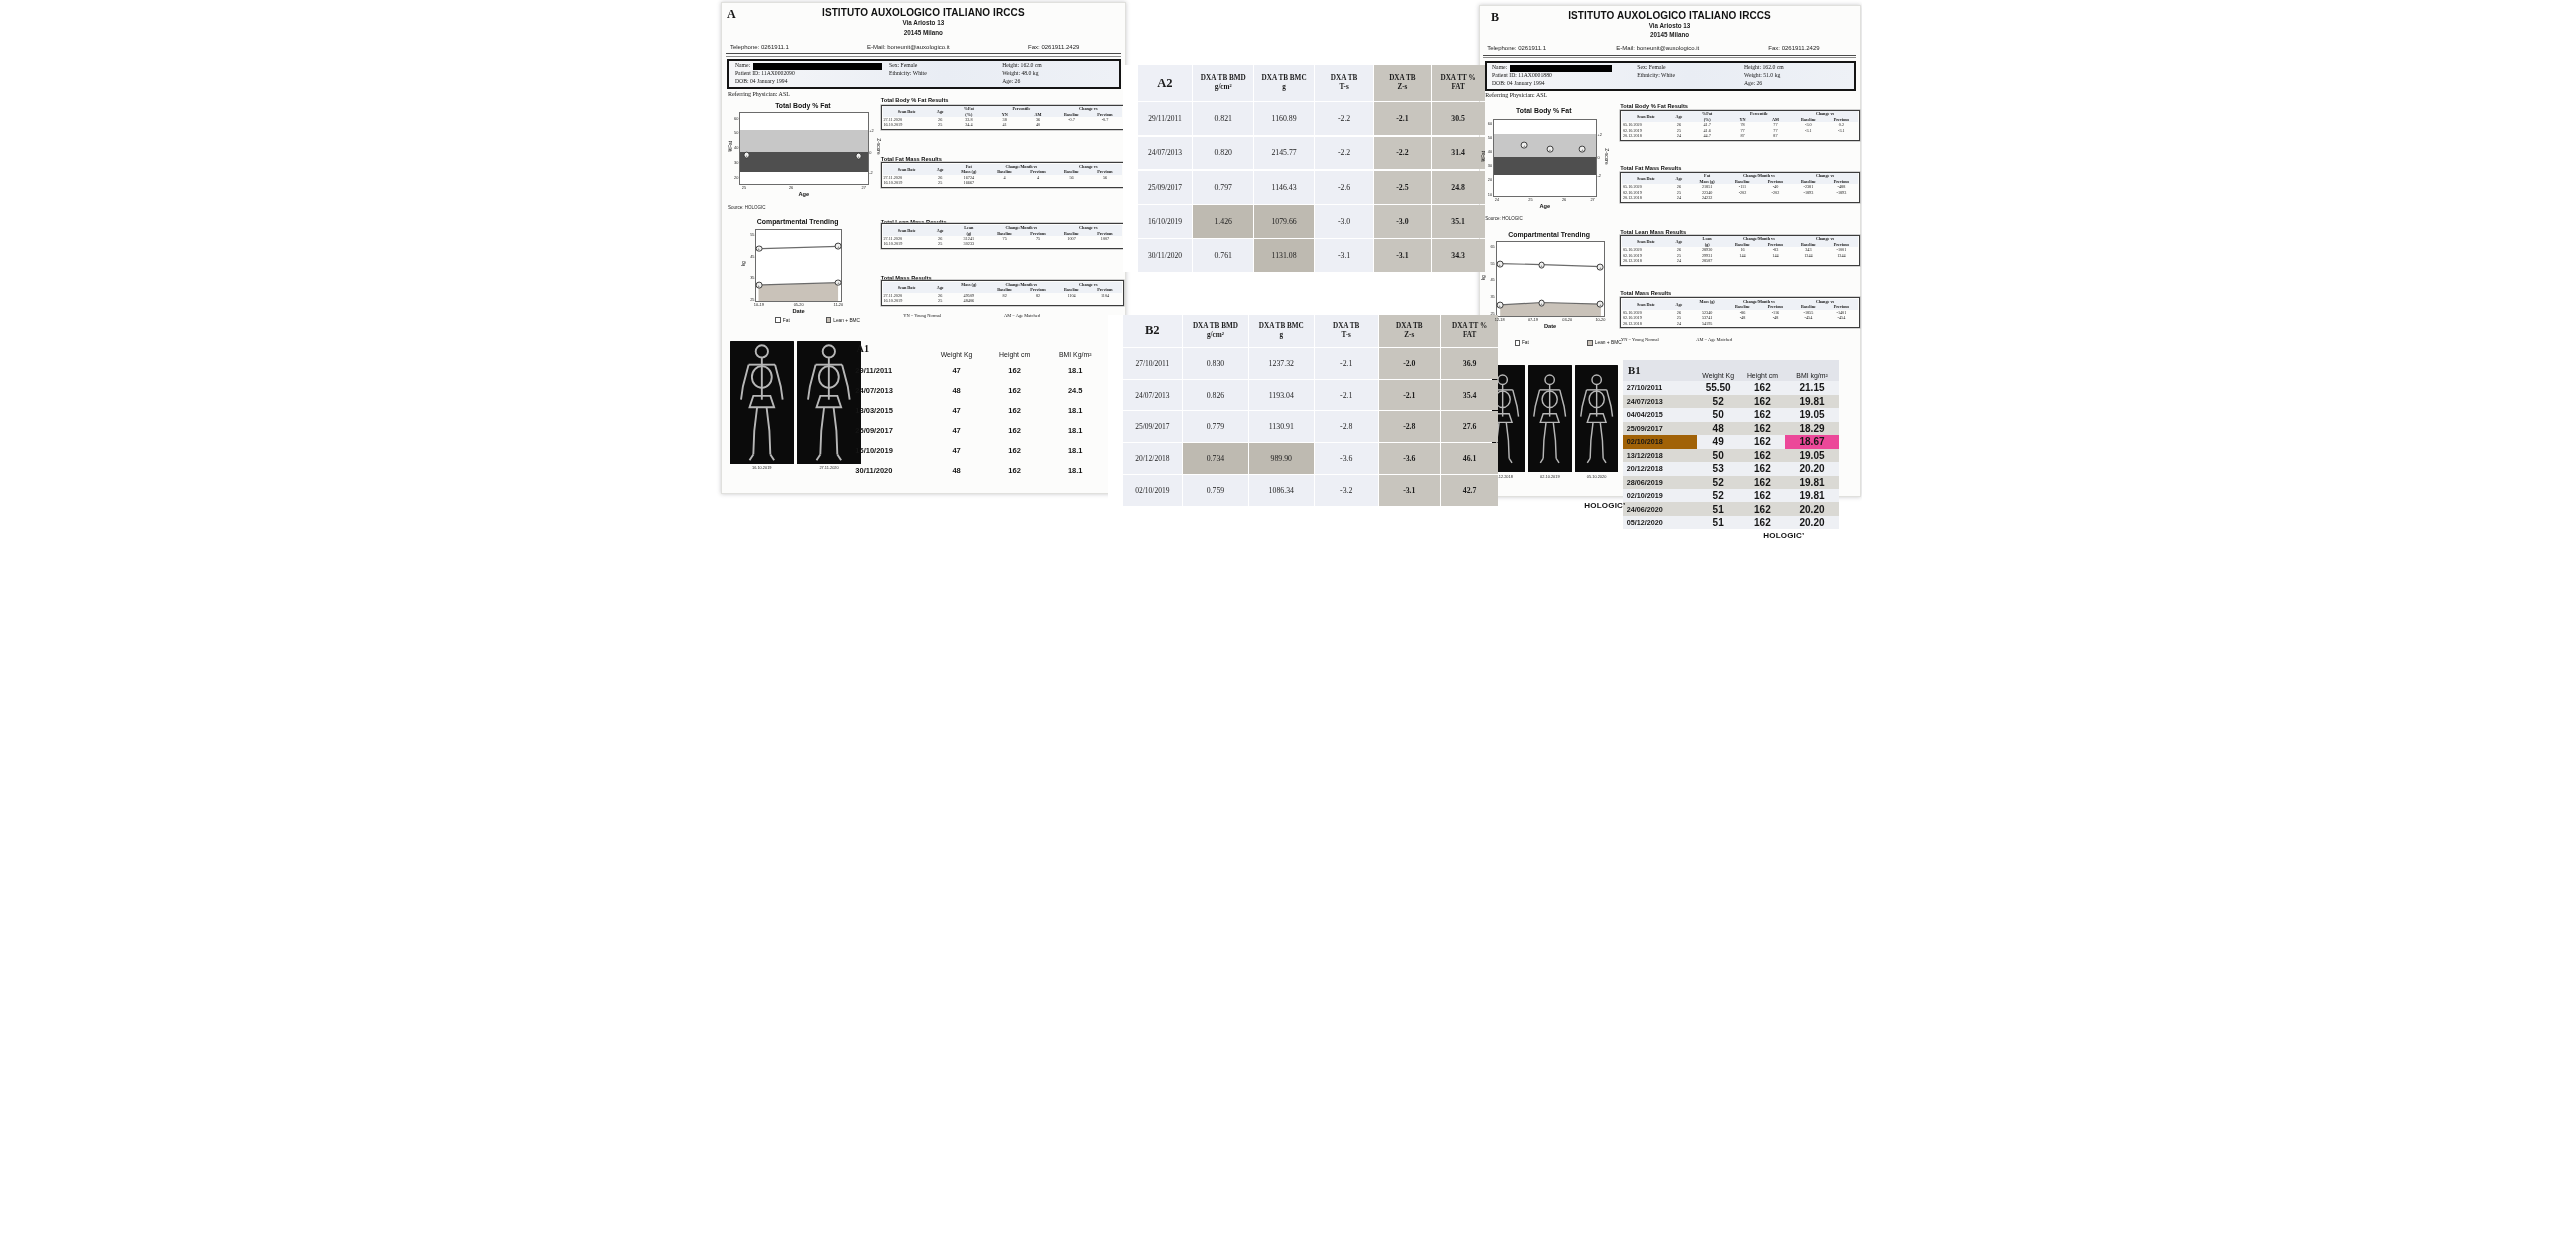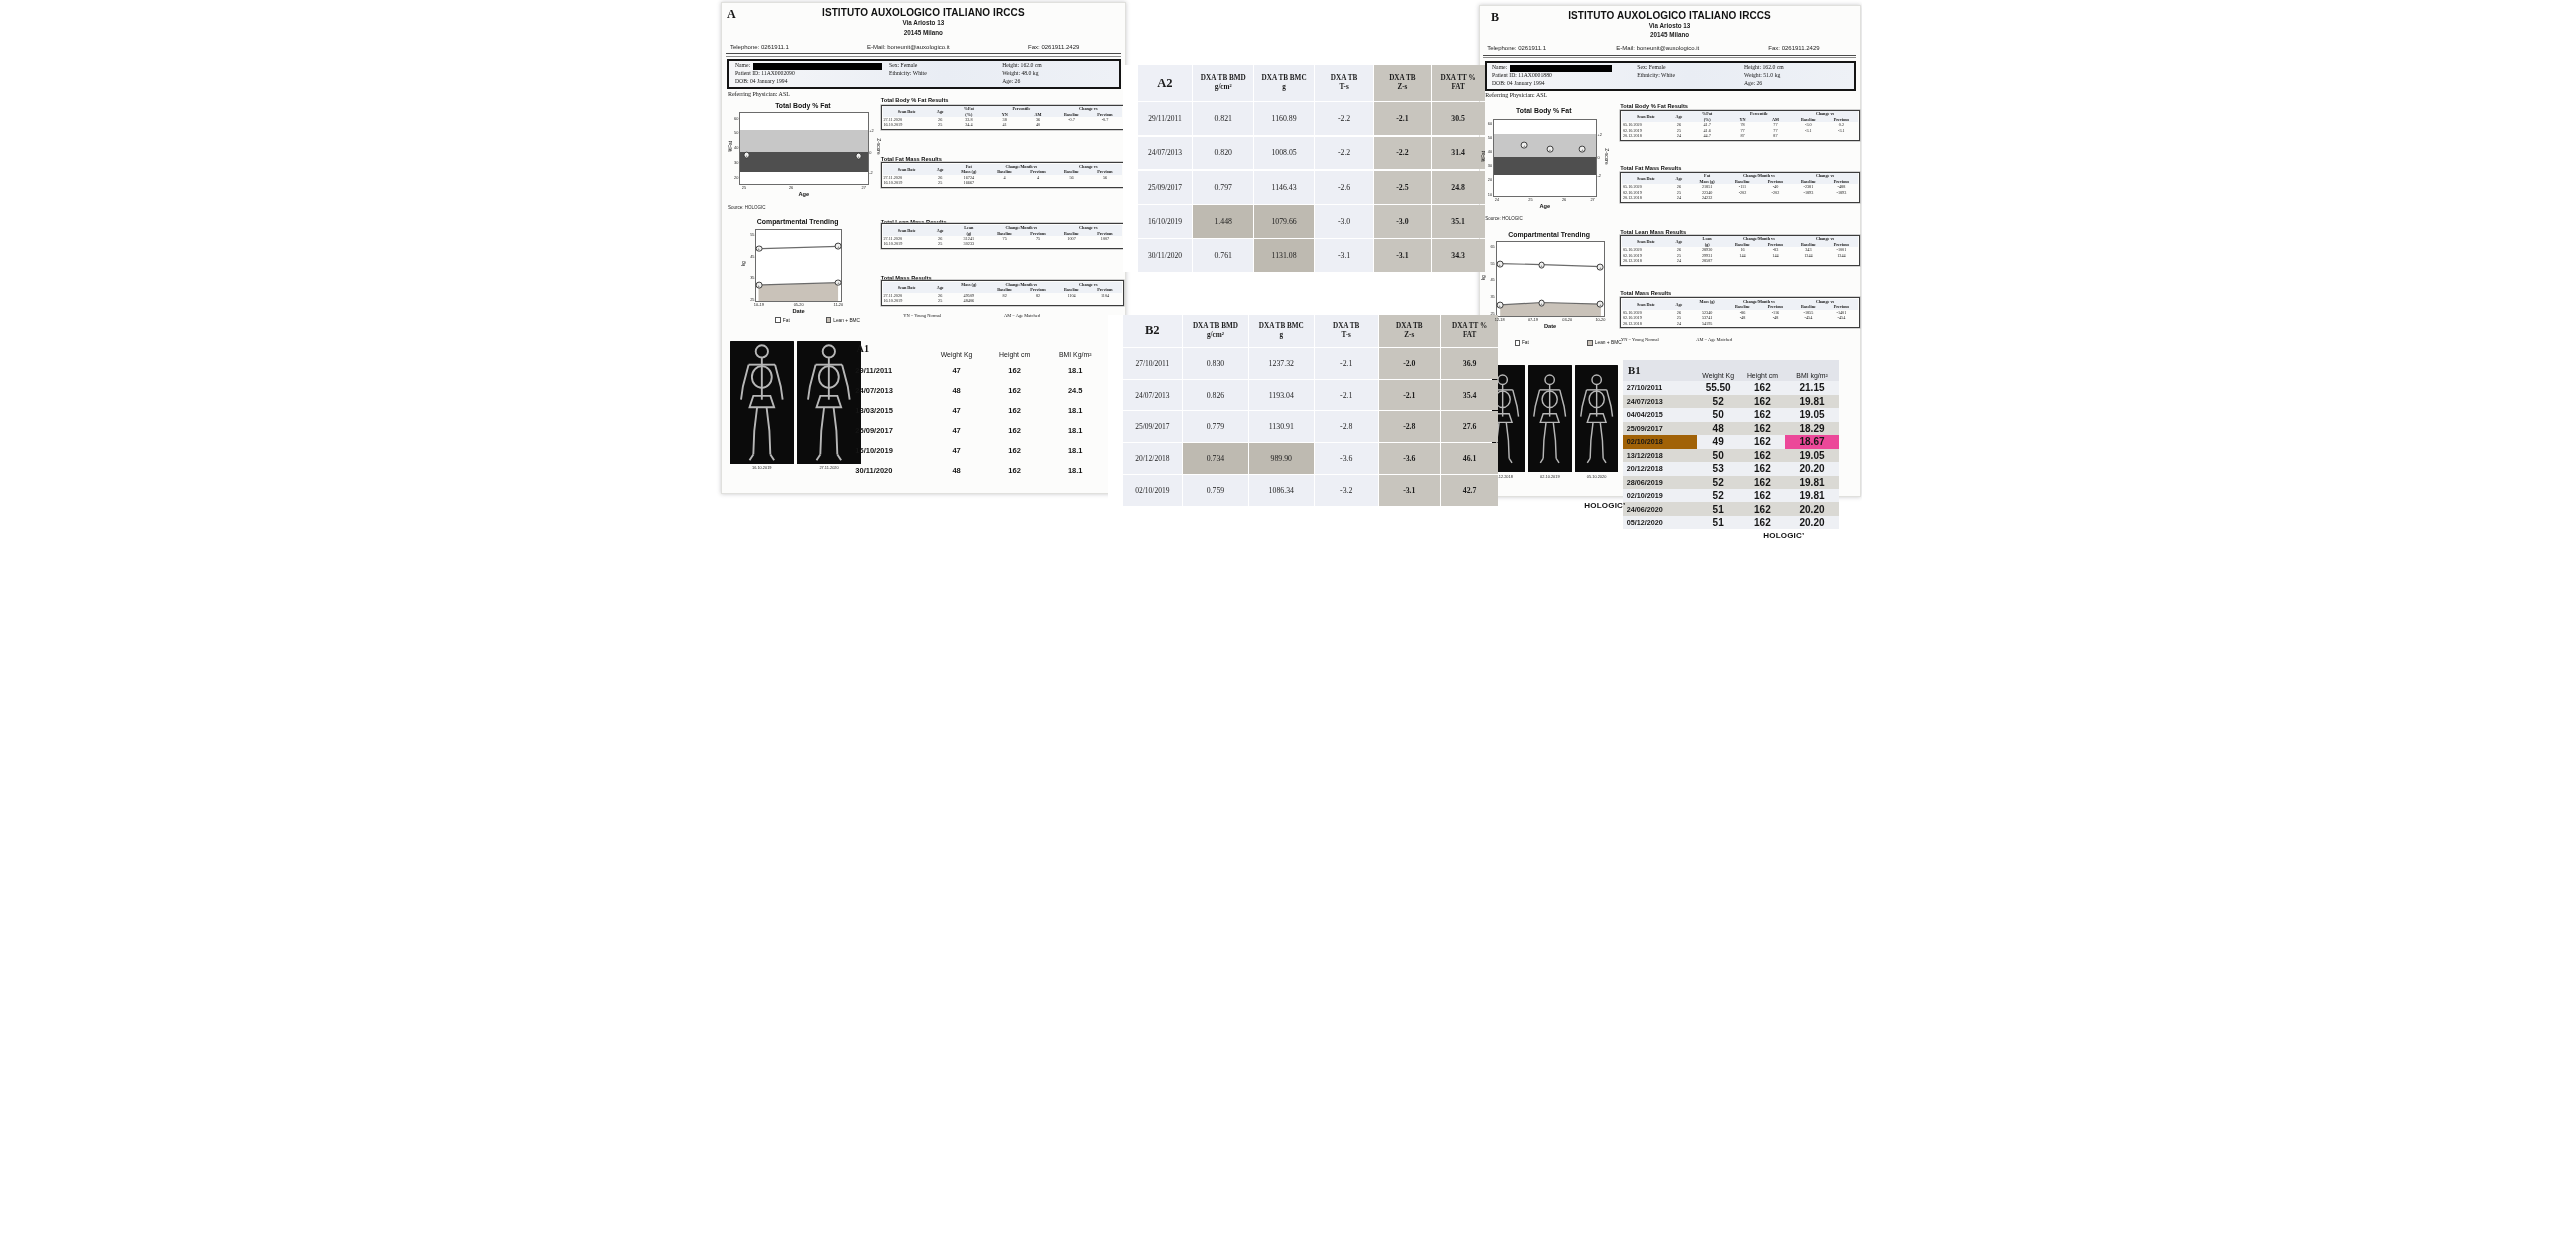--- a/index.html
+++ b/index.html
@@ -861,32 +861,32 @@
         <div>FAT</div>
       </div>
       <div class="gcell date light">29/11/2011</div>
       <div class="gcell val light">0.821</div>
       <div class="gcell val light">1160.89</div>
       <div class="gcell val light">-2.2</div>
       <div class="gcell val gray em">-2.1</div>
       <div class="gcell val gray em">30.5</div>
       <div class="gcell date light">24/07/2013</div>
       <div class="gcell val light">0.820</div>
-      <div class="gcell val light">1008.05</div>
+      <div class="gcell val light">2145.77</div>
       <div class="gcell val light">-2.2</div>
       <div class="gcell val gray em">-2.2</div>
       <div class="gcell val gray em">31.4</div>
       <div class="gcell date light">25/09/2017</div>
       <div class="gcell val light">0.797</div>
       <div class="gcell val light">1146.43</div>
       <div class="gcell val light">-2.6</div>
       <div class="gcell val gray em">-2.5</div>
       <div class="gcell val gray em">24.8</div>
       <div class="gcell date light">16/10/2019</div>
-      <div class="gcell val shade">1.448</div>
+      <div class="gcell val shade">1.426</div>
       <div class="gcell val shade">1079.66</div>
       <div class="gcell val light">-3.0</div>
       <div class="gcell val gray em">-3.0</div>
       <div class="gcell val gray em">35.1</div>
       <div class="gcell date light">30/11/2020</div>
       <div class="gcell val light">0.761</div>
       <div class="gcell val shade">1131.08</div>
       <div class="gcell val light">-3.1</div>
       <div class="gcell val gray em">-3.1</div>
       <div class="gcell val gray em">34.3</div>

